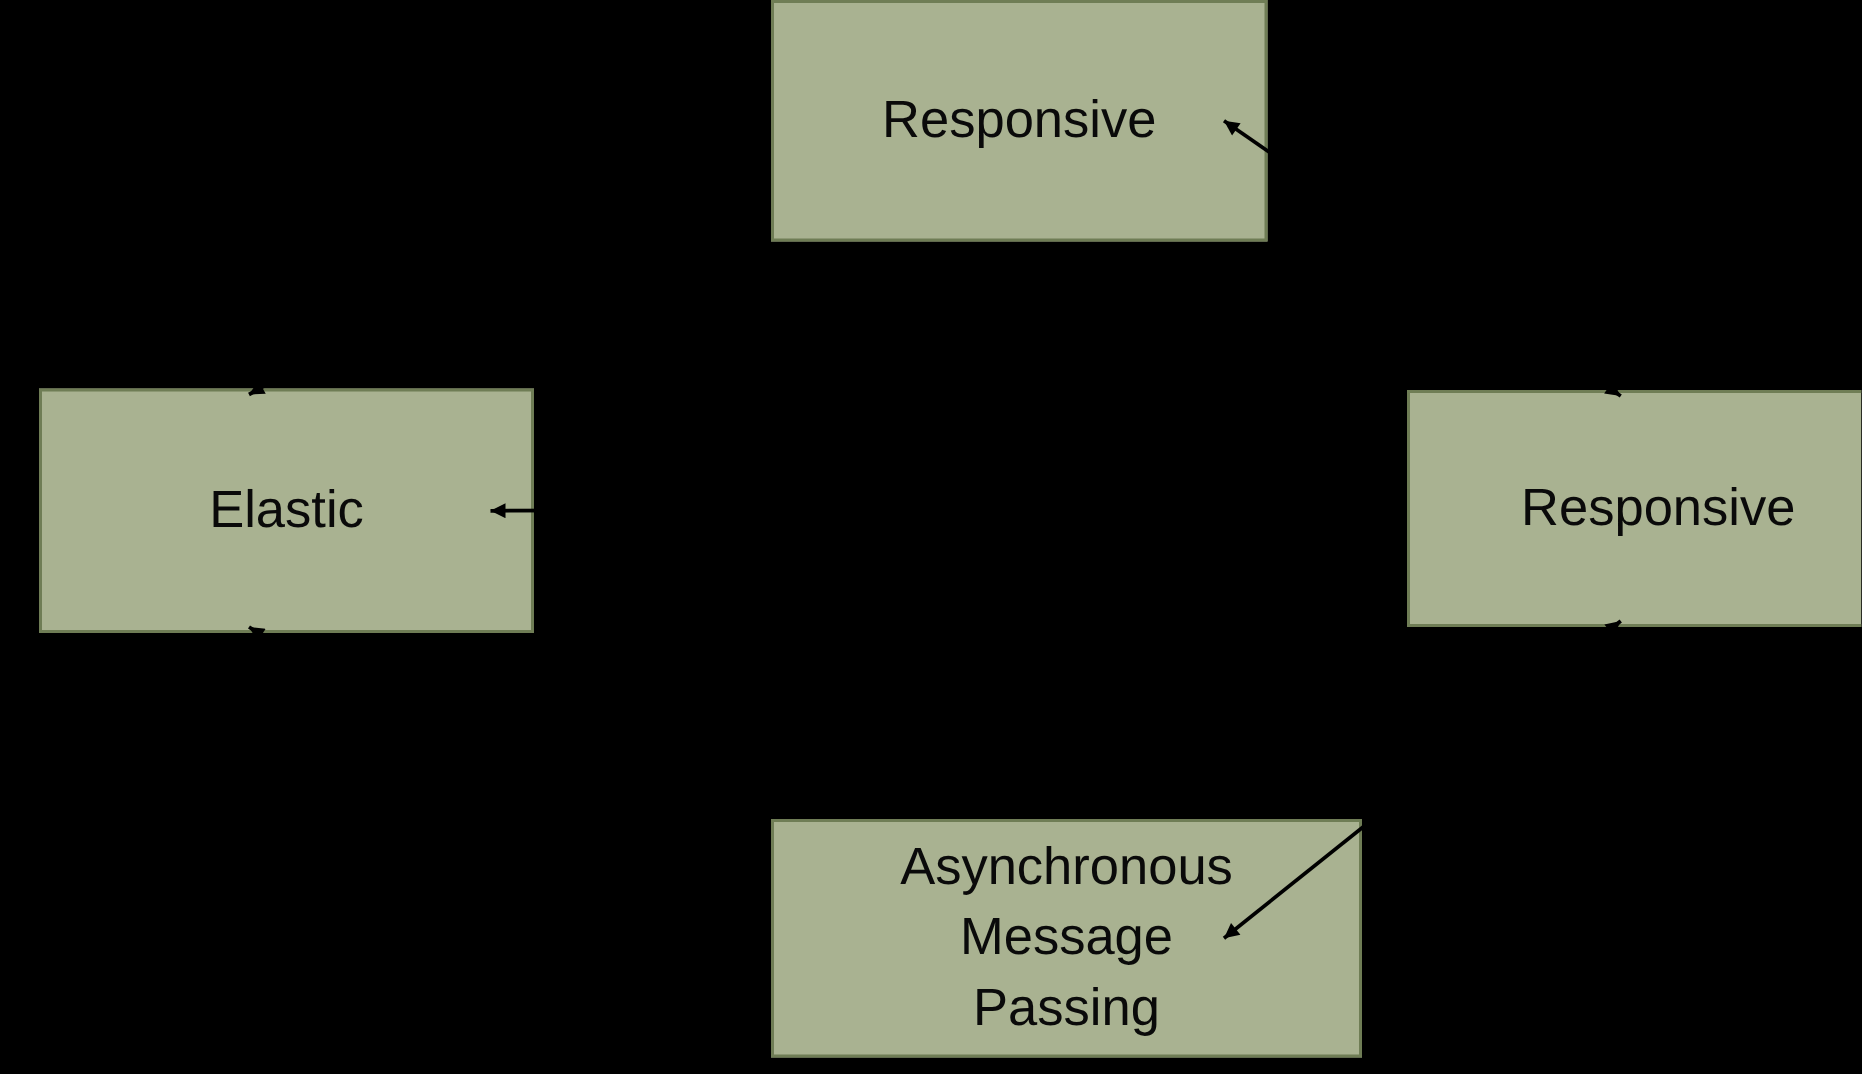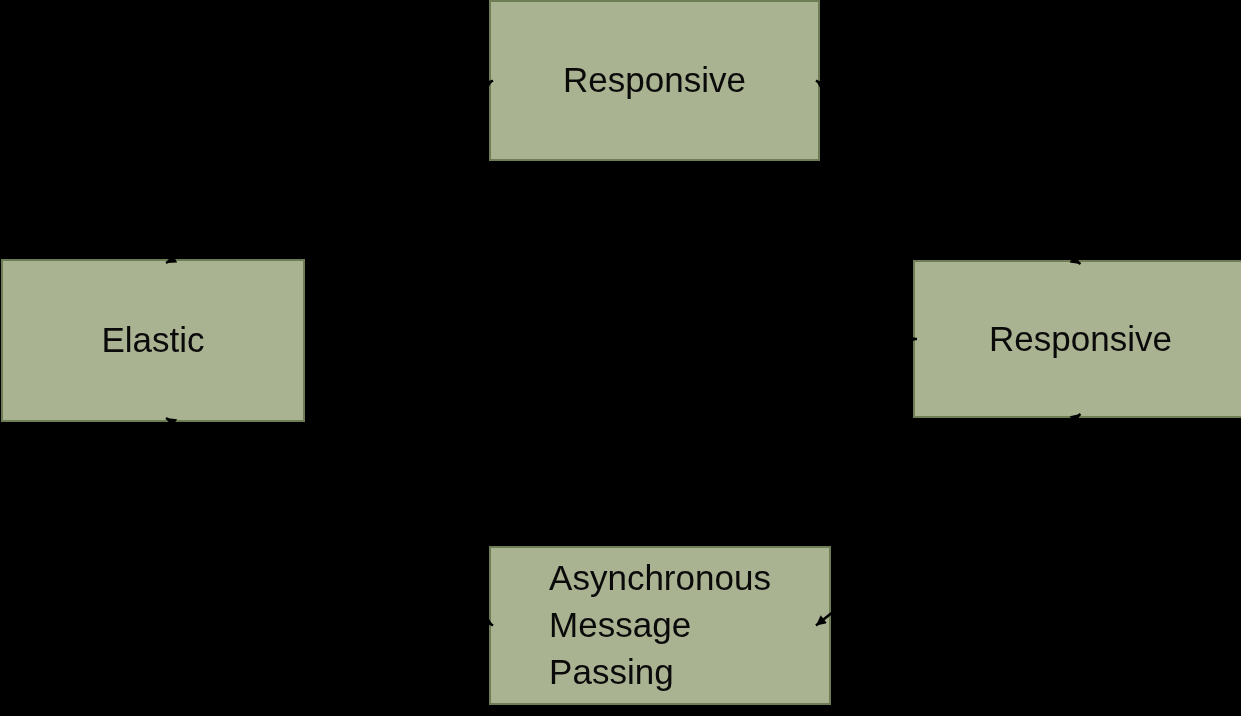--- a/index.html
+++ b/index.html
@@ -21,21 +21,22 @@
     background: var(--bg);
     overflow: hidden;
   }
   .node {
     position: absolute;
     background: var(--box-fill);
     border: 2px solid var(--box-border);
     display: flex;
     align-items: center;
     justify-content: center;
-    text-align: left;
+    text-align: center;
+    margin-left: 25px;
   }
   .node span {
     font-size: 35px;
     line-height: 1.34;
     color: var(--text);
     white-space: pre-line;
   }
   svg.arrows {
     position: absolute;
     left: 0; top: 0;
@@ -45,29 +46,29 @@
 </style>
 </head>
 <body>
 
 <div class="canvas">
 
   <div class="node" id="node-responsive" style="left: 489px; top: 0px; width: 331px; height: 161px;">
     <span>Responsive</span>
   </div>
 
-  <div class="node" id="node-elastic" style="left: 1px; top: 259px; width: 304px; height: 163px;">
+  <div class="node" id="node-elastic" style="left: 1px; top: 259px; width: 330px; height: 163px;">
     <span>Elastic</span>
   </div>
 
   <div class="node" id="node-resilient" style="left: 913px; top: 260px; width: 335px; height: 158px;">
     <span>Responsive</span>
   </div>
 
-  <div class="node" id="node-async-message-passing" style="left: 489px; top: 546px; width: 342px; height: 159px;">
+  <div class="node" id="node-async-message-passing" style="left: 489px; top: 546px; width: 394px; height: 159px;">
     <span>Asynchronous
 Message
 Passing</span>
   </div>
 
   <svg class="arrows" viewBox="0 0 1241 716" xmlns="http://www.w3.org/2000/svg">
     <defs>
       <marker id="ah" viewBox="0 0 10 10" refX="10" refY="5" markerUnits="userSpaceOnUse" markerWidth="12" markerHeight="10" orient="auto-start-reverse">
         <path d="M0,0 L10,5 L0,10 z" fill="#000000"></path>
       </marker>

